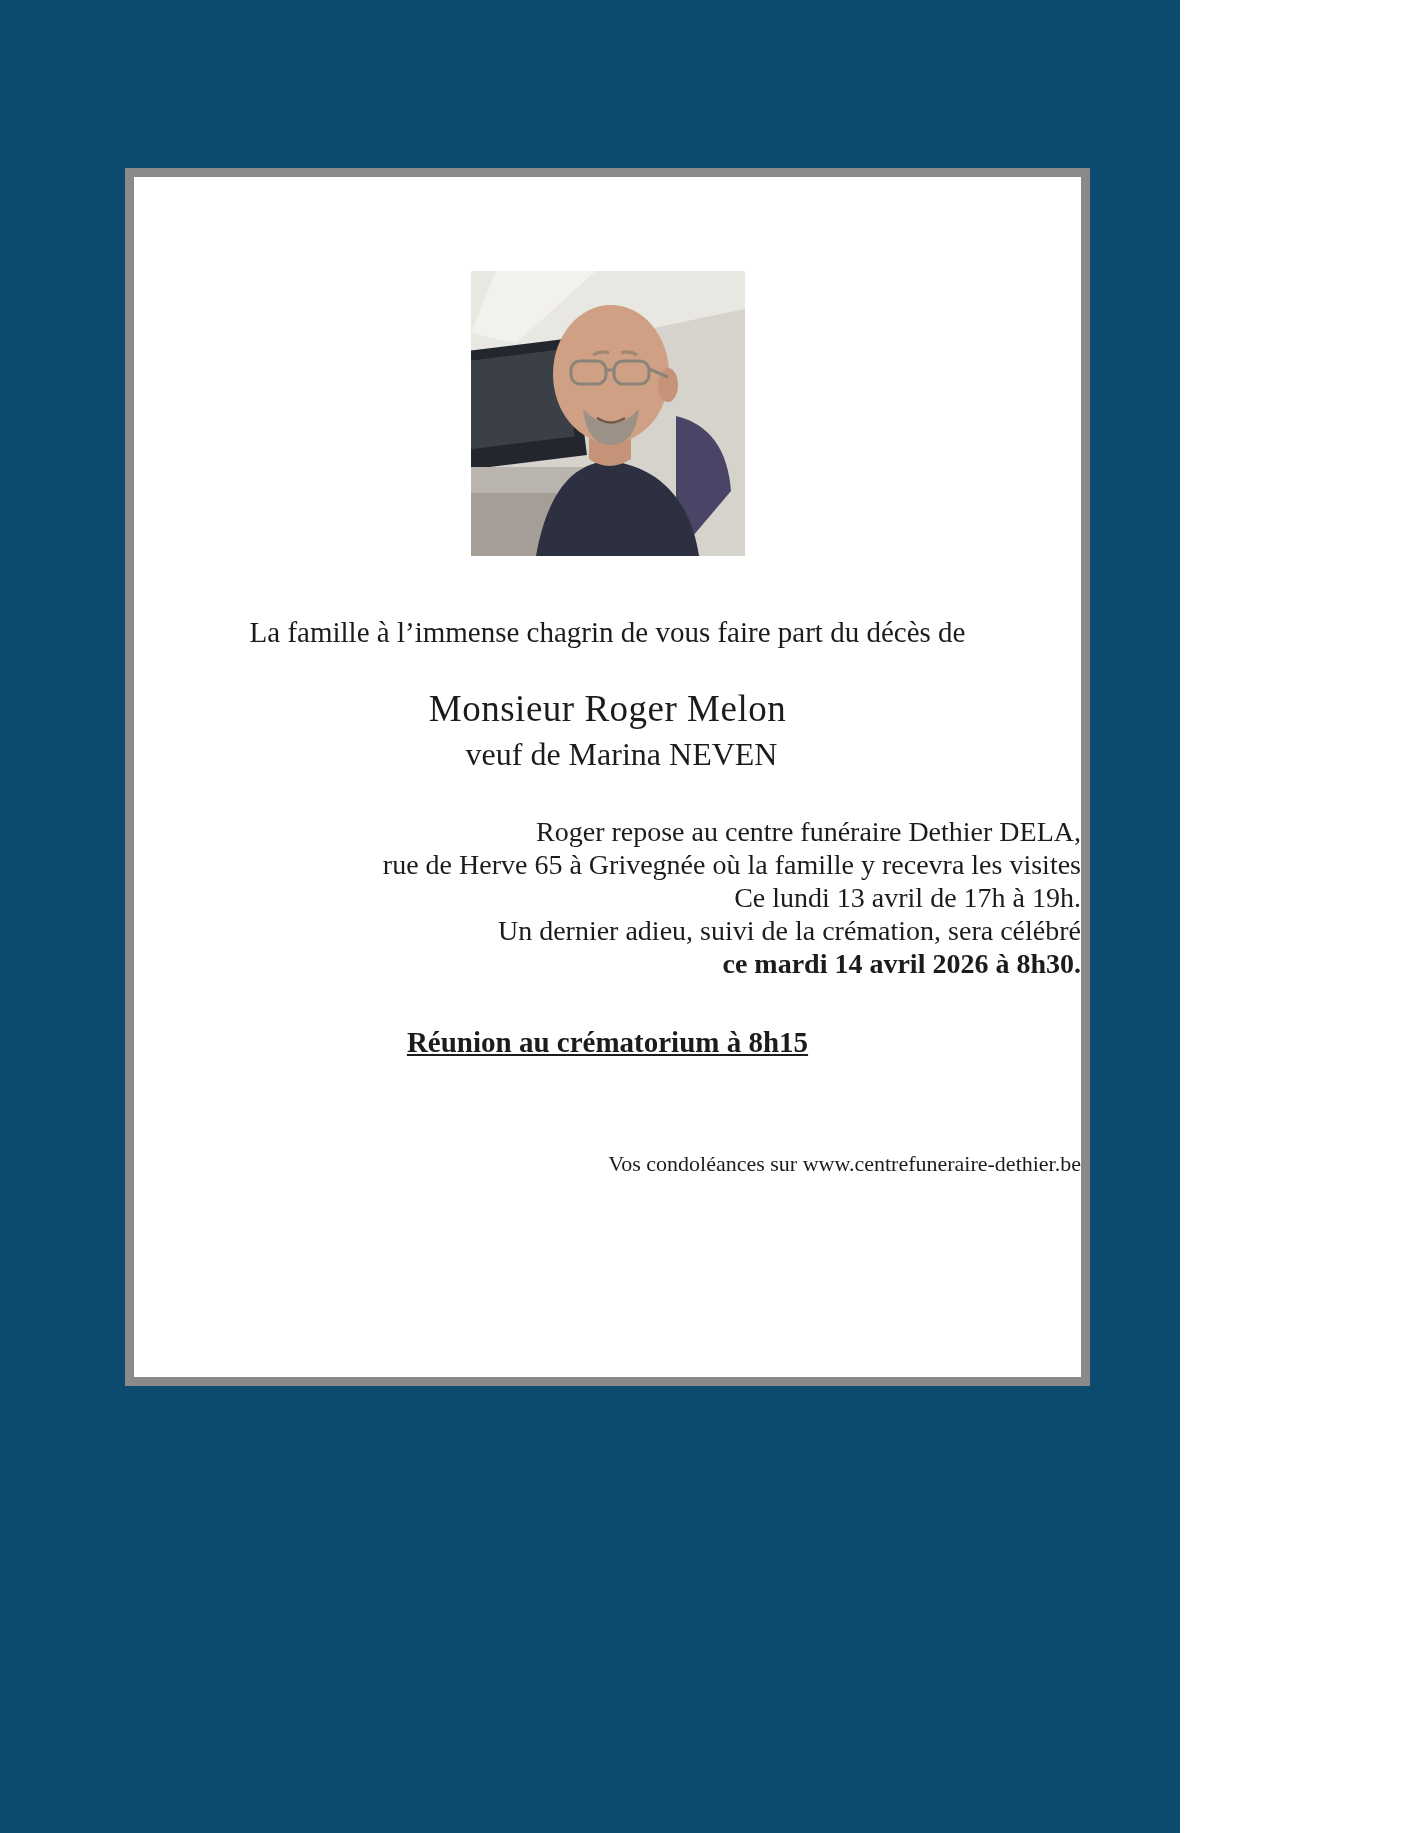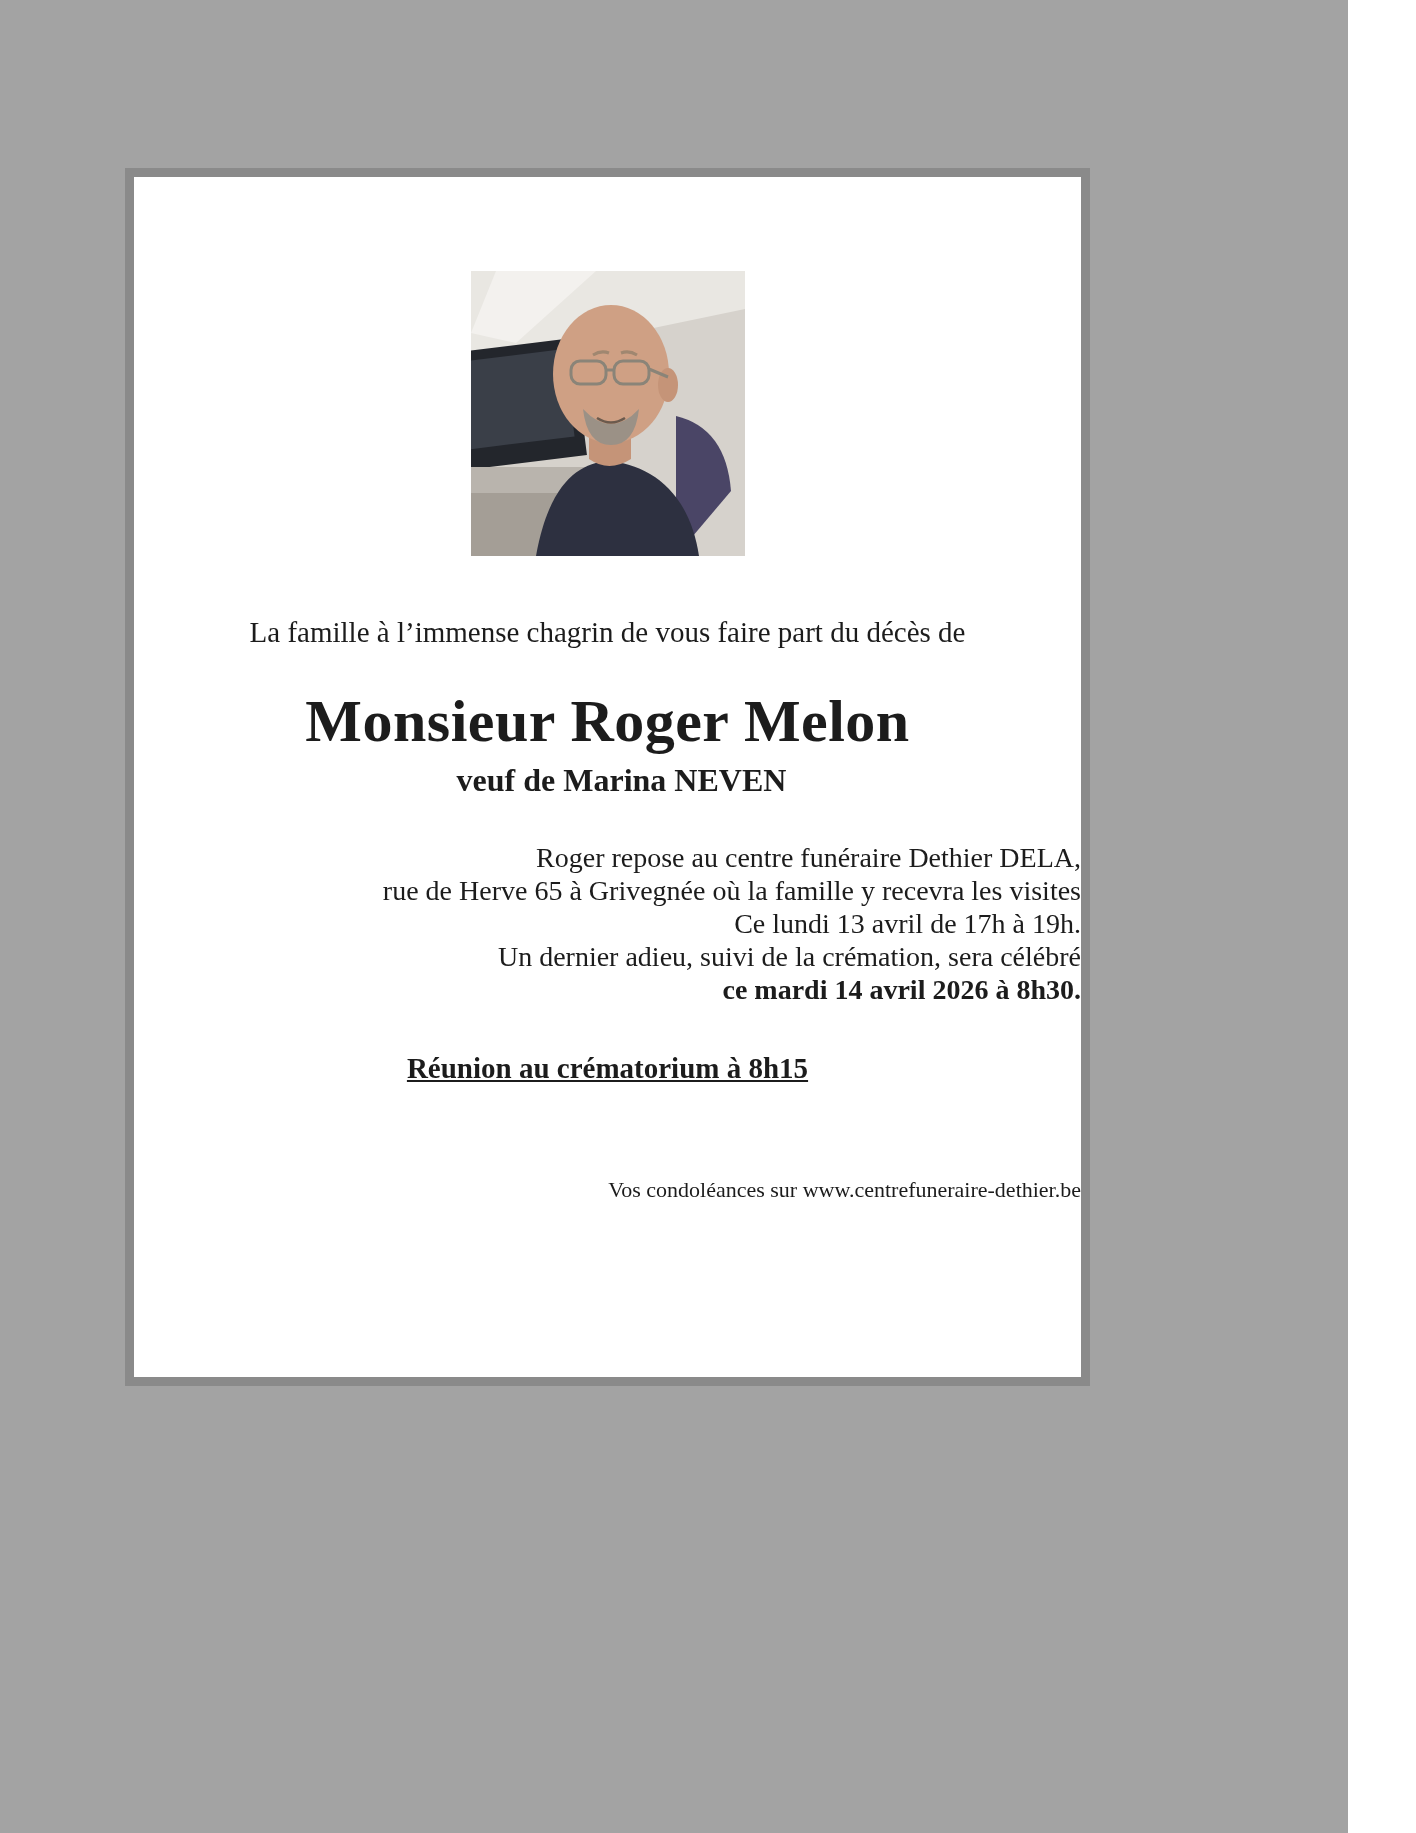--- a/index.html
+++ b/index.html
@@ -2,23 +2,23 @@
 <html><head>
 <meta charset="utf-8">
 <style>
   html, body {
     margin: 0;
     padding: 0;
     background: #ffffff;
   }
   .page {
     position: relative;
-    width: 1348px;
+    width: 1180px;
     height: 1833px;
-    background: #a3a3a3;
+    background: #0c4a6e;
     font-family: "Liberation Serif", "DejaVu Serif", serif;
     color: #1c1c1c;
     overflow: hidden;
   }
   .frame {
     position: absolute;
     left: 125px;
     top: 168px;
     width: 965px;
     height: 1218px;
@@ -32,28 +32,28 @@
     width: 274px;
     height: 285px;
     overflow: hidden;
     line-height: 0;
   }
   .intro {
     font-size: 29px;
     margin: 60px 30px 0;
   }
   .name {
-    font-size: 60px;
-    font-weight: bold;
+    font-size: 37px;
+    font-weight: normal;
     margin: 38px 0 0;
     letter-spacing: 0.5px;
   }
   .subtitle {
     font-size: 32px;
-    font-weight: bold;
+    font-weight: normal;
     margin: 6px 0 0;
     padding-left: 28px;
   }
   .italics {
     margin-top: 32px;
     font-style: italic;
     font-size: 26px;
     line-height: 34px;
   }
   .italics p { margin: 0; }

